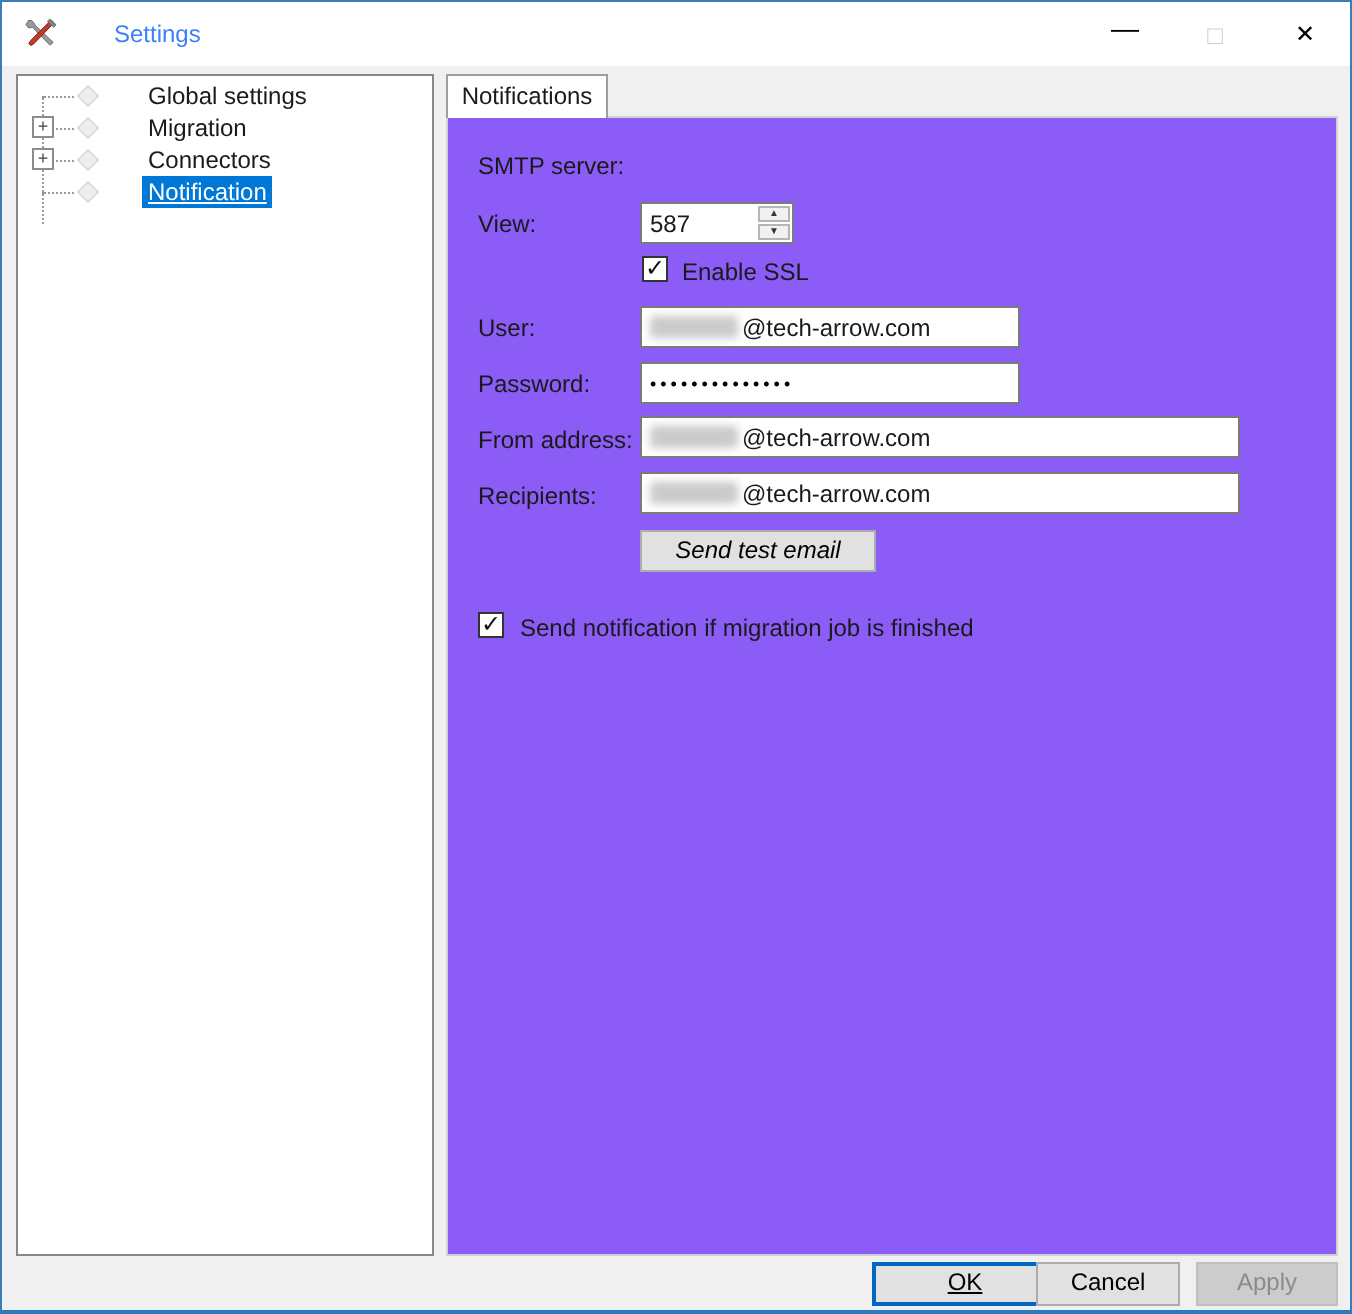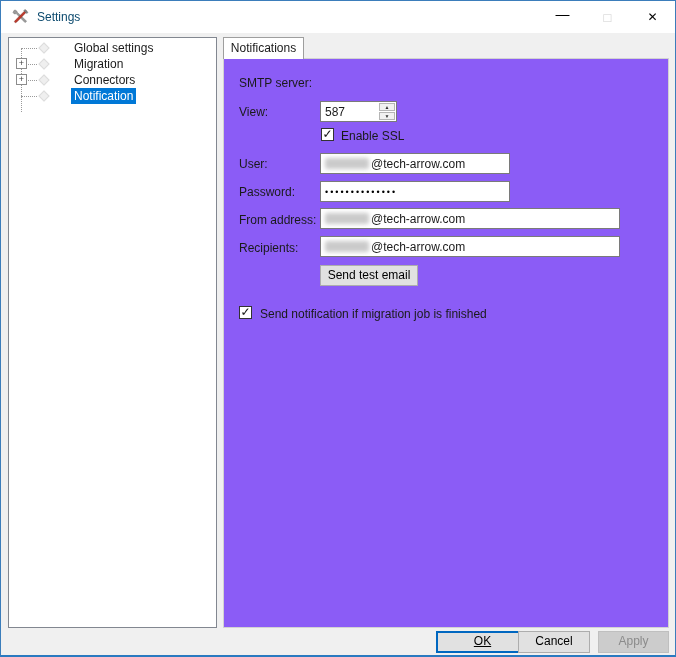--- a/index.html
+++ b/index.html
@@ -9,21 +9,21 @@
     border: 1px solid #3b7dbb; border-bottom: 2px solid #2a7ac0;
     background: #f0f0f0; overflow: hidden;
     font-size: 12px; color: #1a1a1a;
   }
   
   .titlebar {
     position: absolute; top: 0; left: 0; right: 0; height: 32px;
     background: #ffffff; display: flex; align-items: center;
   }
   .title-icon { margin: 0 8px 0 10px; display: inline-flex; }
-  .title-text { font-size: 12px; color: #0c4a6e; }
+  .title-text { font-size: 12px; color: #3b82f6; margin-left: 20px; }
   .win-buttons { margin-left: auto; display: flex; height: 100%; }
   .win-btn {
     width: 45px; height: 100%; display: flex; align-items: center; justify-content: center;
     font-size: 13px; color: #000; cursor: default; user-select: none;
   }
   .win-btn.minimize span { font-size: 14px; margin-top: -6px; }
   .win-btn.maximize { color: #cfcfcf; }
   .win-btn.close { font-size: 12px; }
   
   .tree-panel {
@@ -46,21 +46,21 @@
     font-size: 9px; line-height: 9px; text-align: center; color: #444;
   }
   .diamond {
     position: absolute; left: 31px; top: 4px; width: 8px; height: 8px;
     background: #efefef; border: 1px solid #dcdcdc; transform: rotate(45deg);
   }
   .tree-label {
     display: inline-block; margin-left: 62px; line-height: 16px;
     padding: 0 3px; white-space: nowrap;
   }
-  .tree-row.selected .tree-label { background: #0078d7; color: #fff; }
+  .tree-row.selected .tree-label { background: #0078d7; color: #fff; text-decoration: underline; }
   
   .tab-area { position: absolute; left: 222px; top: 36px; width: 446px; height: 591px; }
   .tab {
     position: absolute; left: 0; top: 0; width: 81px; height: 22px;
     background: #fff; border: 1px solid #9e9e9e; border-bottom: none;
     line-height: 21px; text-align: center; z-index: 2;
   }
   .tab-panel {
     position: absolute; left: 0; right: 0; top: 21px; bottom: 0;
     background: #8b5cf6; border: 1px solid #d2d2d2;
@@ -88,21 +88,21 @@
   .checkbox {
     position: absolute; width: 13px; height: 13px; background: #fff;
     border: 1px solid #333; font-size: 12px; line-height: 11px;
     text-align: center; color: #111;
   }
   .btn {
     position: absolute; height: 22px; background: #e1e1e1;
     border: 1px solid #adadad; text-align: center; line-height: 19px;
     color: #000; cursor: default;
   }
-  .btn-send { left: 96px; top: 206px; width: 98px; height: 21px; }
+  .btn-send { left: 96px; top: 206px; width: 118px; height: 21px; font-style: italic; }
   
   .btn-ok { left: 435px; top: 630px; width: 93px; border: 2px solid #0067c0; line-height: 17px; text-decoration: underline; }
   .btn-cancel { left: 517px; top: 630px; width: 72px; }
   .btn-apply { left: 597px; top: 630px; width: 71px; background: #cccccc; border-color: #bfbfbf; color: #8b8b8b; }
 </style>
 </head>
 <body>
 
 <div class="window">
 

